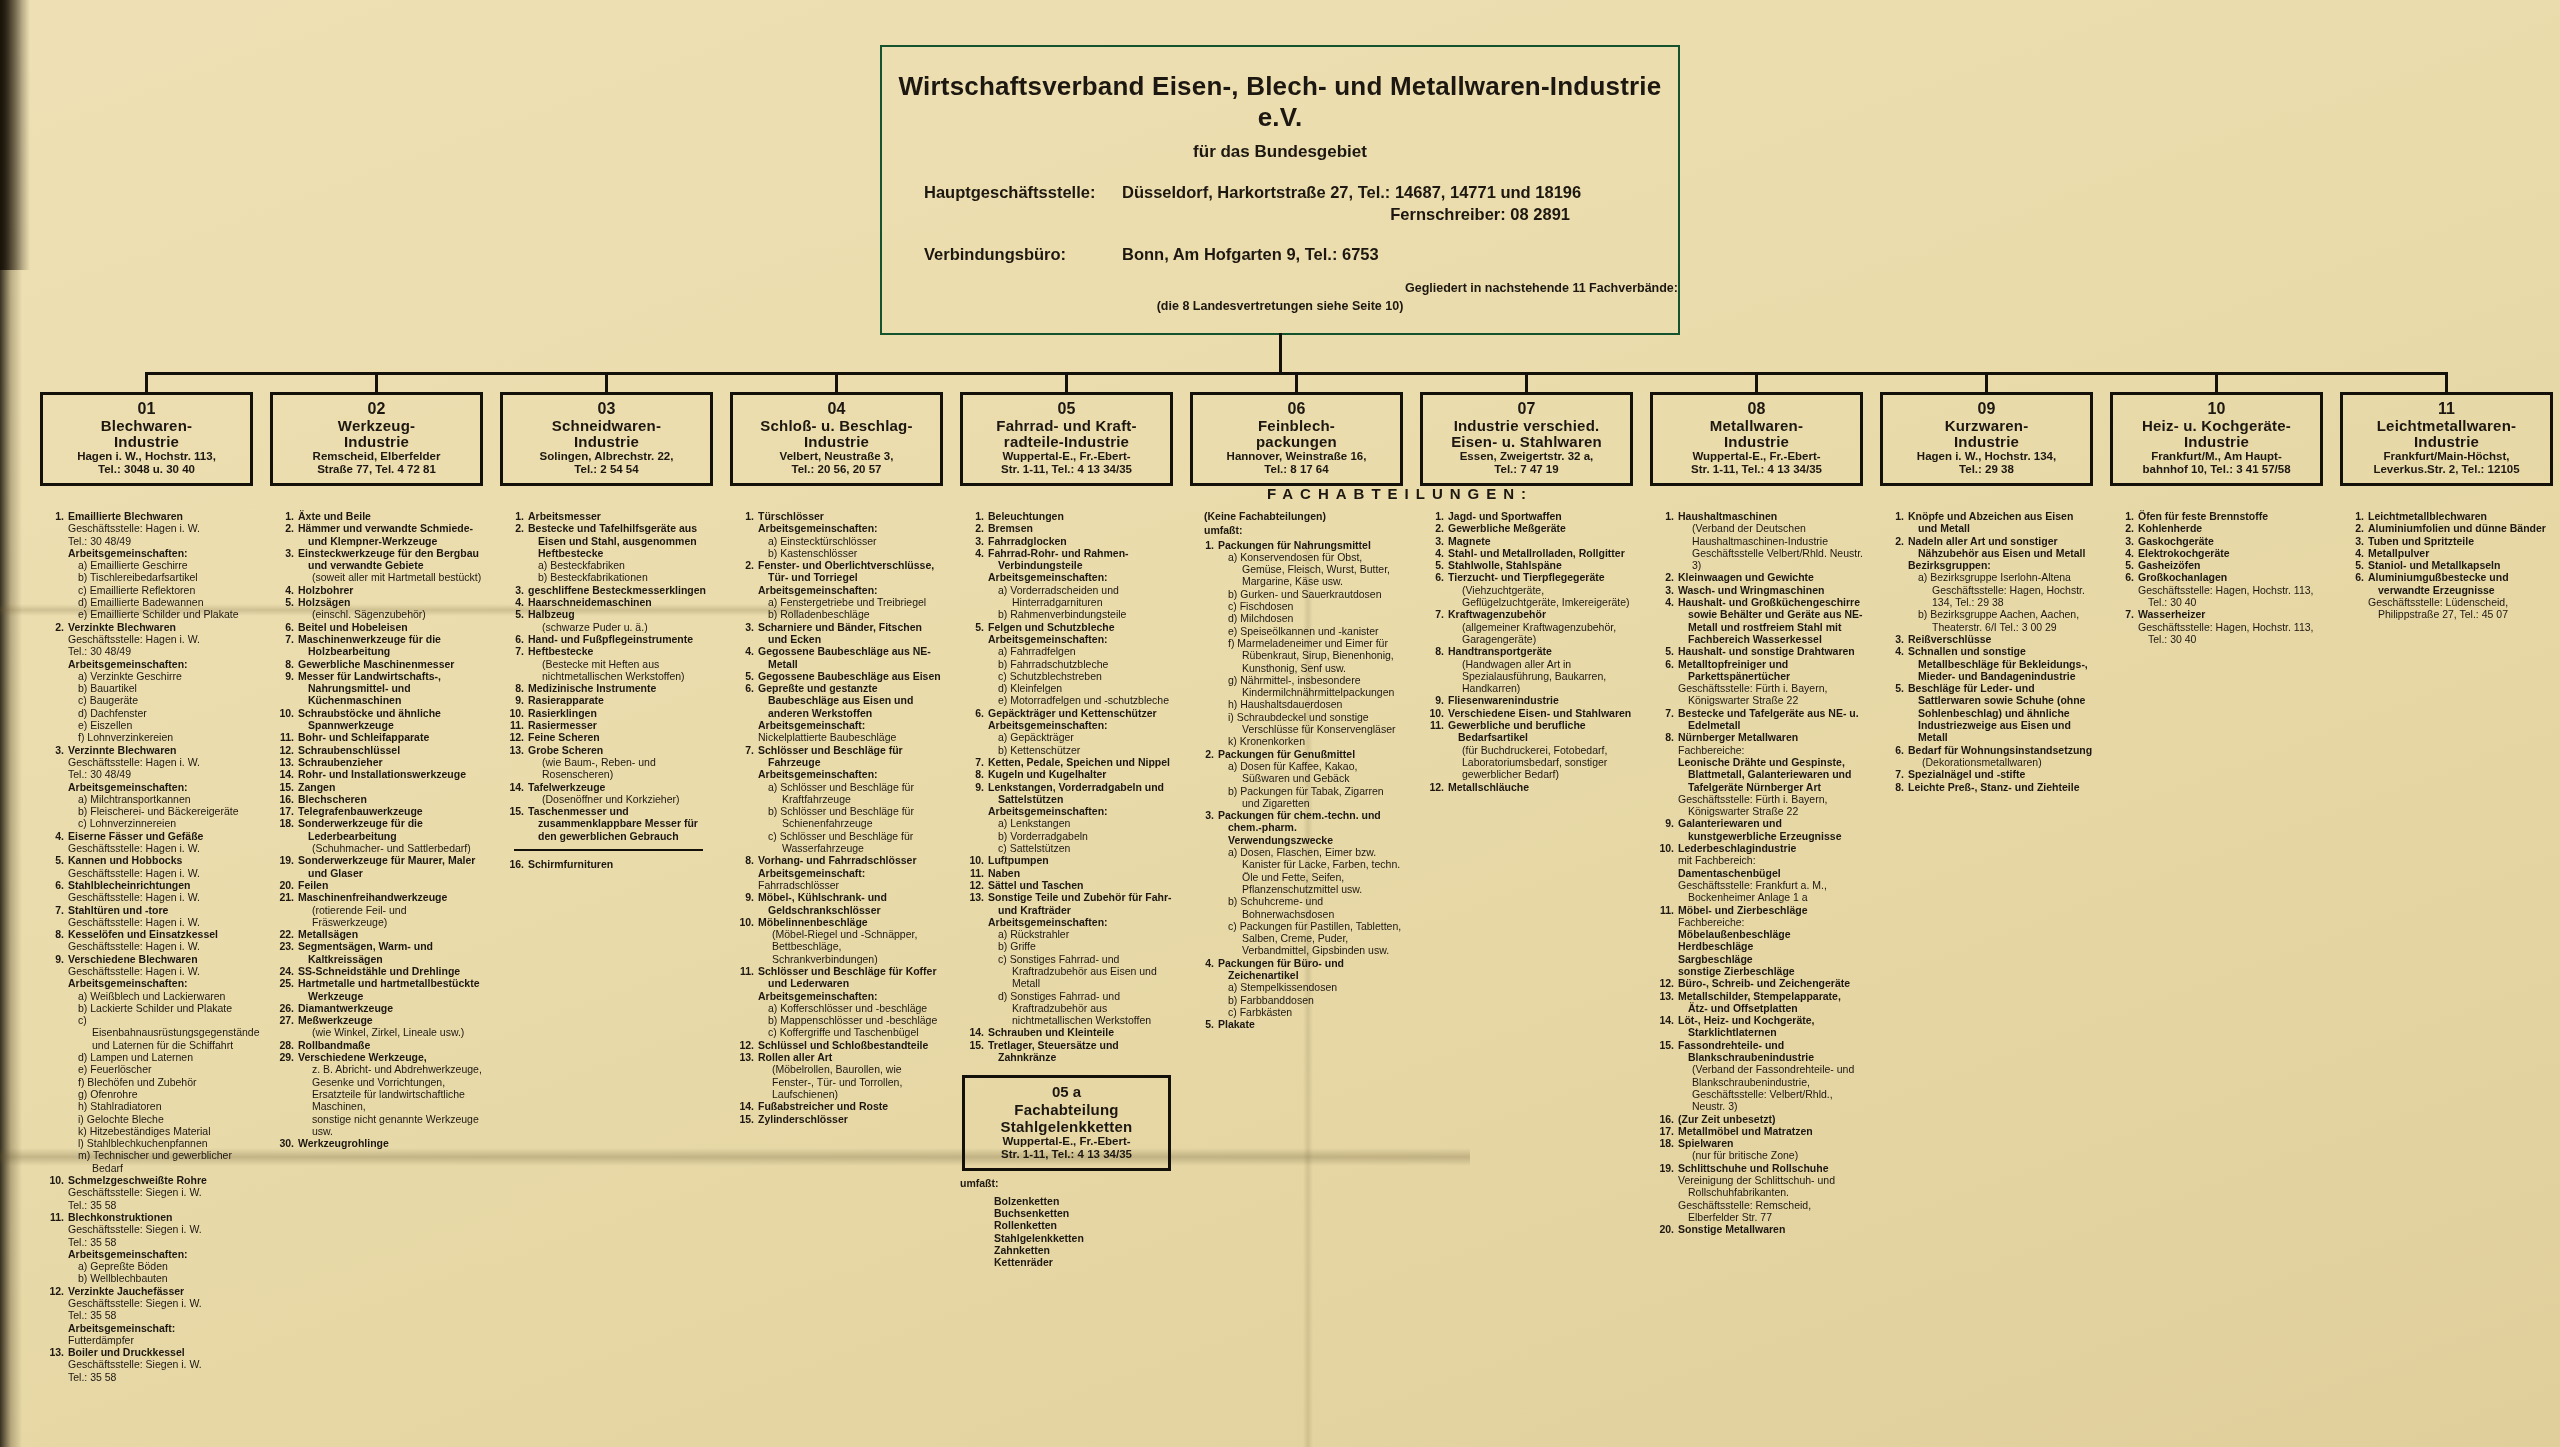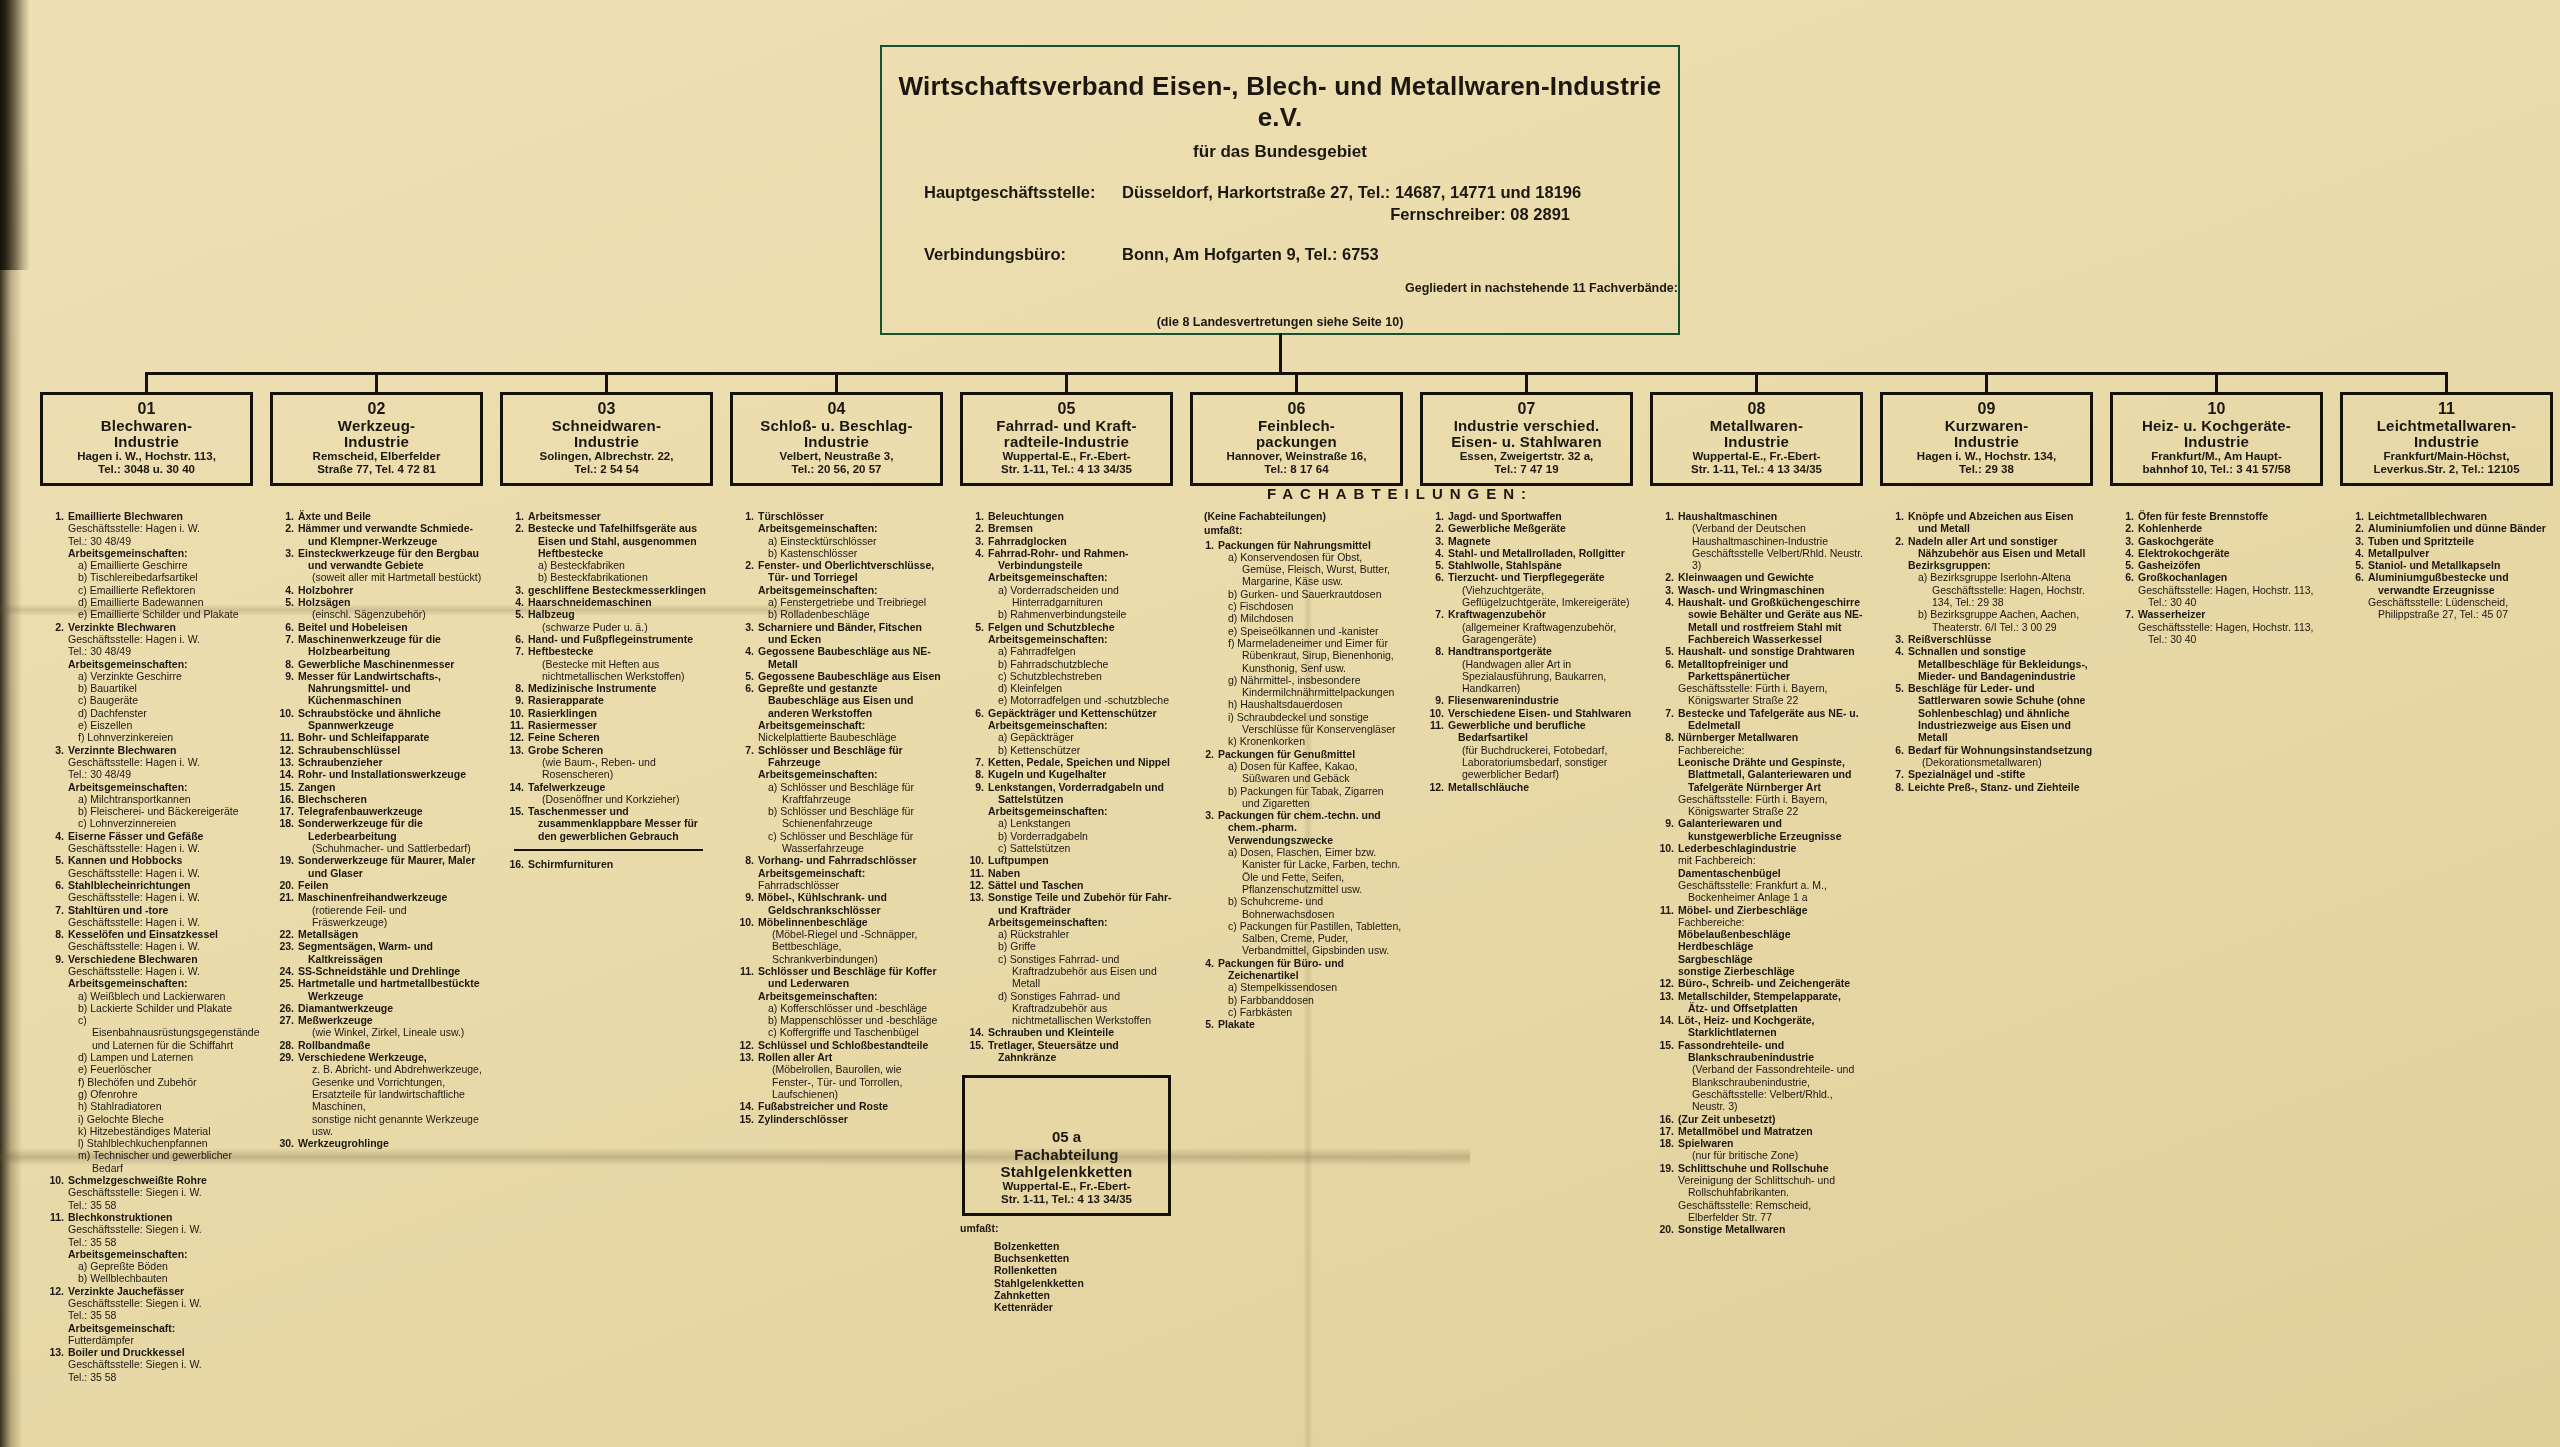--- a/index.html
+++ b/index.html
@@ -24,21 +24,21 @@
   
   .hbox{position:absolute;left:880px;top:45px;width:800px;height:290px;
     border:2px solid #14532d;box-sizing:border-box;}
   .hbox .title{font-weight:bold;font-size:26px;text-align:center;margin-top:24px;letter-spacing:.2px;}
   .hbox .subtitle{font-weight:bold;font-size:17px;text-align:center;margin-top:9px;}
   .hrow{display:flex;padding:0 42px;font-weight:bold;font-size:16.5px;margin-top:21px;}
   .hrow .lbl{width:198px;flex:none;}
   .hrow .val{flex:1;}
   .fern{font-weight:bold;font-size:16.5px;text-align:right;padding-right:108px;margin-top:3px;}
   .note1{font-weight:bold;font-size:12.5px;text-align:right;margin-top:17px;}
-  .note2{font-weight:bold;font-size:12.5px;text-align:center;margin-top:20px;}
+  .note2{font-weight:bold;font-size:12.5px;text-align:center;margin-top:4px;}
   
   .vline{position:absolute;left:1279px;top:333px;width:3px;height:40px;background:#14100a;}
   .hline{position:absolute;left:146px;top:372px;width:2301px;height:3px;background:#14100a;}
   .stub{position:absolute;top:372px;width:3px;height:21px;background:#14100a;}
   
   .fachab{position:absolute;left:1190px;top:485px;width:420px;text-align:center;
     font-weight:bold;font-size:15px;letter-spacing:7px;}
   
   #columns{position:absolute;left:40px;top:392px;display:flex;gap:17px;}
   .col{width:213px;flex:none;}
@@ -53,21 +53,21 @@
   .item .num{width:24px;flex:none;text-align:right;padding-right:4px;font-weight:bold;}
   .item .body{flex:1;min-width:0;}
   .ln{padding-left:10px;text-indent:-10px;}
   .ln.t{font-weight:bold;}
   .ln.h{font-weight:bold;}
   .ln.a{padding-left:24px;text-indent:-14px;}
   .ln.p{padding-left:14px;text-indent:0;}
   .divider{border-top:2px solid #14100a;margin:7px 10px 7px 14px;}
   .subbox{border:3px solid #14100a;box-sizing:border-box;margin:12px 2px 6px 2px;
     text-align:center;padding:5px 2px 7px 2px;}
-  .subbox .fnum{font-size:15px;margin-top:45px;}
+  .subbox .fnum{font-size:15px;}
   .subbox .fname{font-size:15px;line-height:17px;}
   .subbox .faddr{font-size:11.5px;line-height:13px;}
   .sublabel{margin-top:6px;font-weight:bold;}
   .chain{font-weight:bold;padding-left:34px;}
   .chainwrap{margin-top:5px;}
 </style>
 </head>
 <body>
 
 <div id="canvas">

